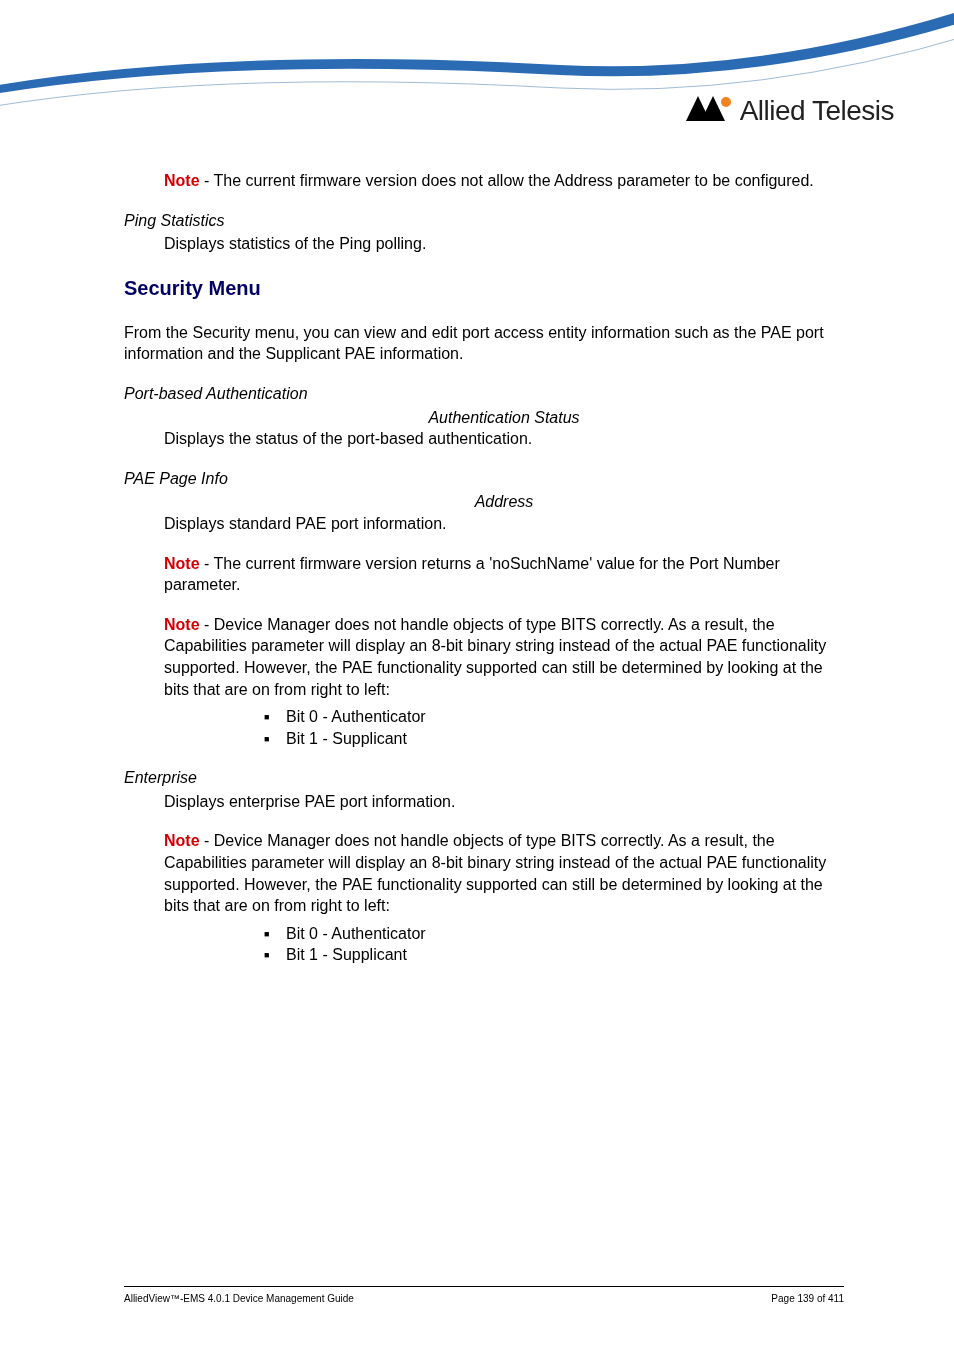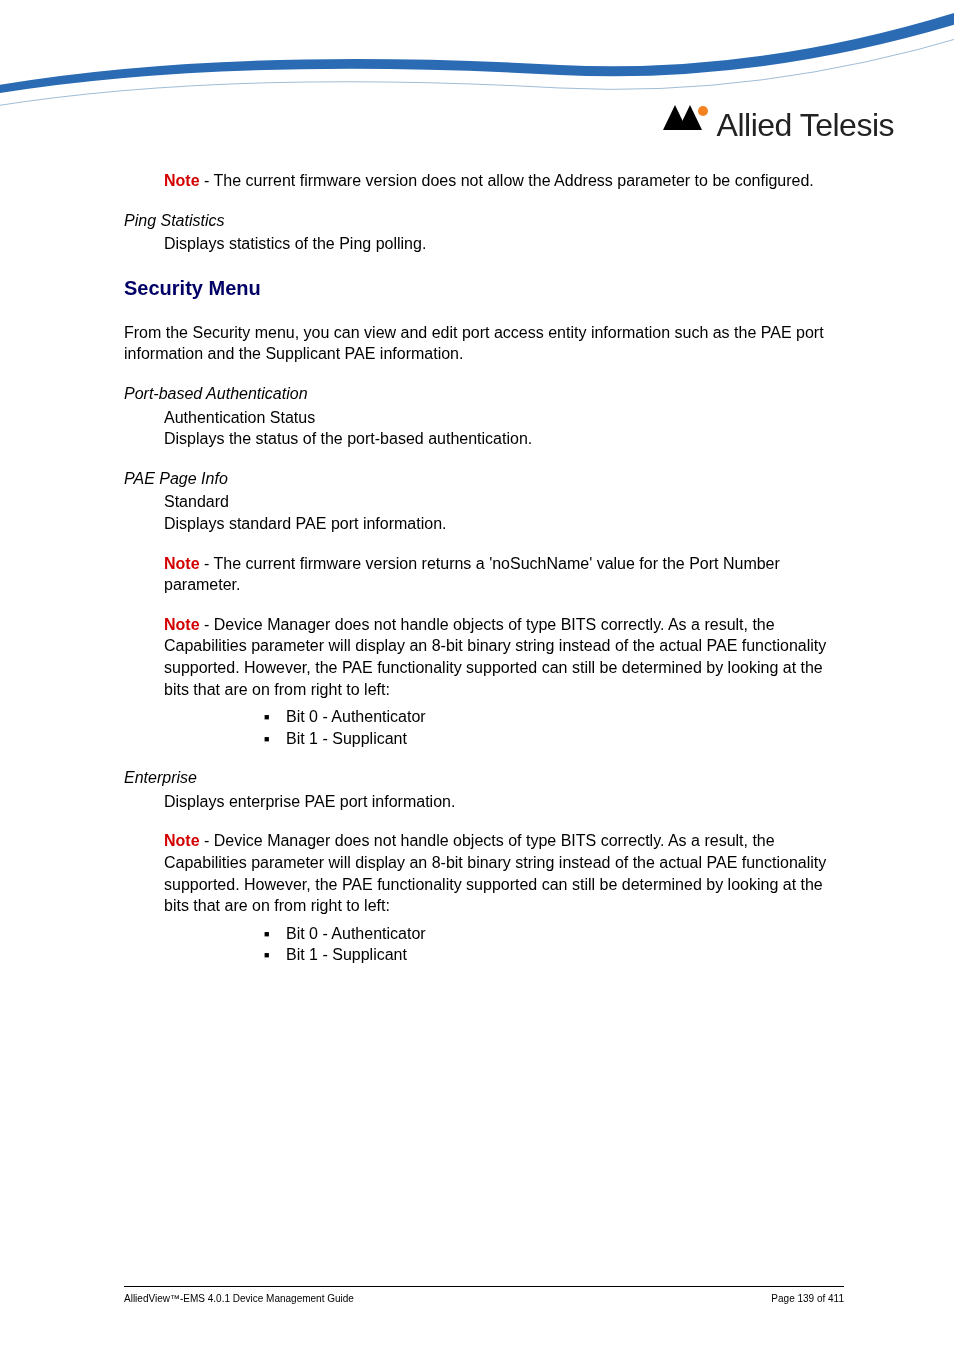--- a/index.html
+++ b/index.html
@@ -23,24 +23,23 @@
     position: absolute;
     top: 95px;
     right: 60px;
     display: flex;
     align-items: center;
     gap: 8px;
     pointer-events: none;
   }
   .logo-text {
     font-family: Arial, Helvetica, sans-serif;
-    font-size: 32px;
+    font-size: 28px;
     color: #222;
     letter-spacing: -0.5px;
-    margin-top: 12px;
   }
   .content {
     position: absolute;
     top: 170px;
     left: 124px;
     width: 720px;
     color: #000;
     font-size: 16px;
     line-height: 1.35;
   }
@@ -49,20 +48,22 @@
     font-weight: bold;
   }
   .indent1 { margin-left: 40px; }
   .para { margin-bottom: 18px; }
   .section-label {
     font-style: italic;
     margin-top: 18px;
     margin-bottom: 2px;
   }
   .sub-label {
+    font-style: italic;
+    text-align: center;
   }
   h2.security {
     font-size: 20px;
     font-weight: bold;
     color: #000066;
     margin-top: 20px;
     margin-bottom: 20px;
     font-family: Arial, Helvetica, sans-serif;
   }
   ul.bits {
@@ -119,21 +120,21 @@
   <p class="para indent1">Displays statistics of the Ping polling.</p>
 
   <h2 class="security">Security Menu</h2>
   <p class="para">From the Security menu, you can view and edit port access entity information such as the PAE port information and the Supplicant PAE information.</p>
 
   <p class="section-label">Port-based Authentication</p>
   <p class="sub-label indent1">Authentication Status</p>
   <p class="para indent1">Displays the status of the port-based authentication.</p>
 
   <p class="section-label">PAE Page Info</p>
-  <p class="sub-label indent1">Standard</p>
+  <p class="sub-label indent1">Address</p>
   <p class="para indent1">Displays standard PAE port information.</p>
 
   <p class="para indent1">
     <span class="note-word">Note</span><span> - The current firmware version returns a 'noSuchName' value for the Port Number parameter.</span>
   </p>
 
   <p class="indent1">
     <span class="note-word">Note</span><span> - Device Manager does not handle objects of type BITS correctly. As a result, the Capabilities parameter will display an 8-bit binary string instead of the actual PAE functionality supported. However, the PAE functionality supported can still be determined by looking at the bits that are on from right to left:</span>
   </p>
   <ul class="bits">

